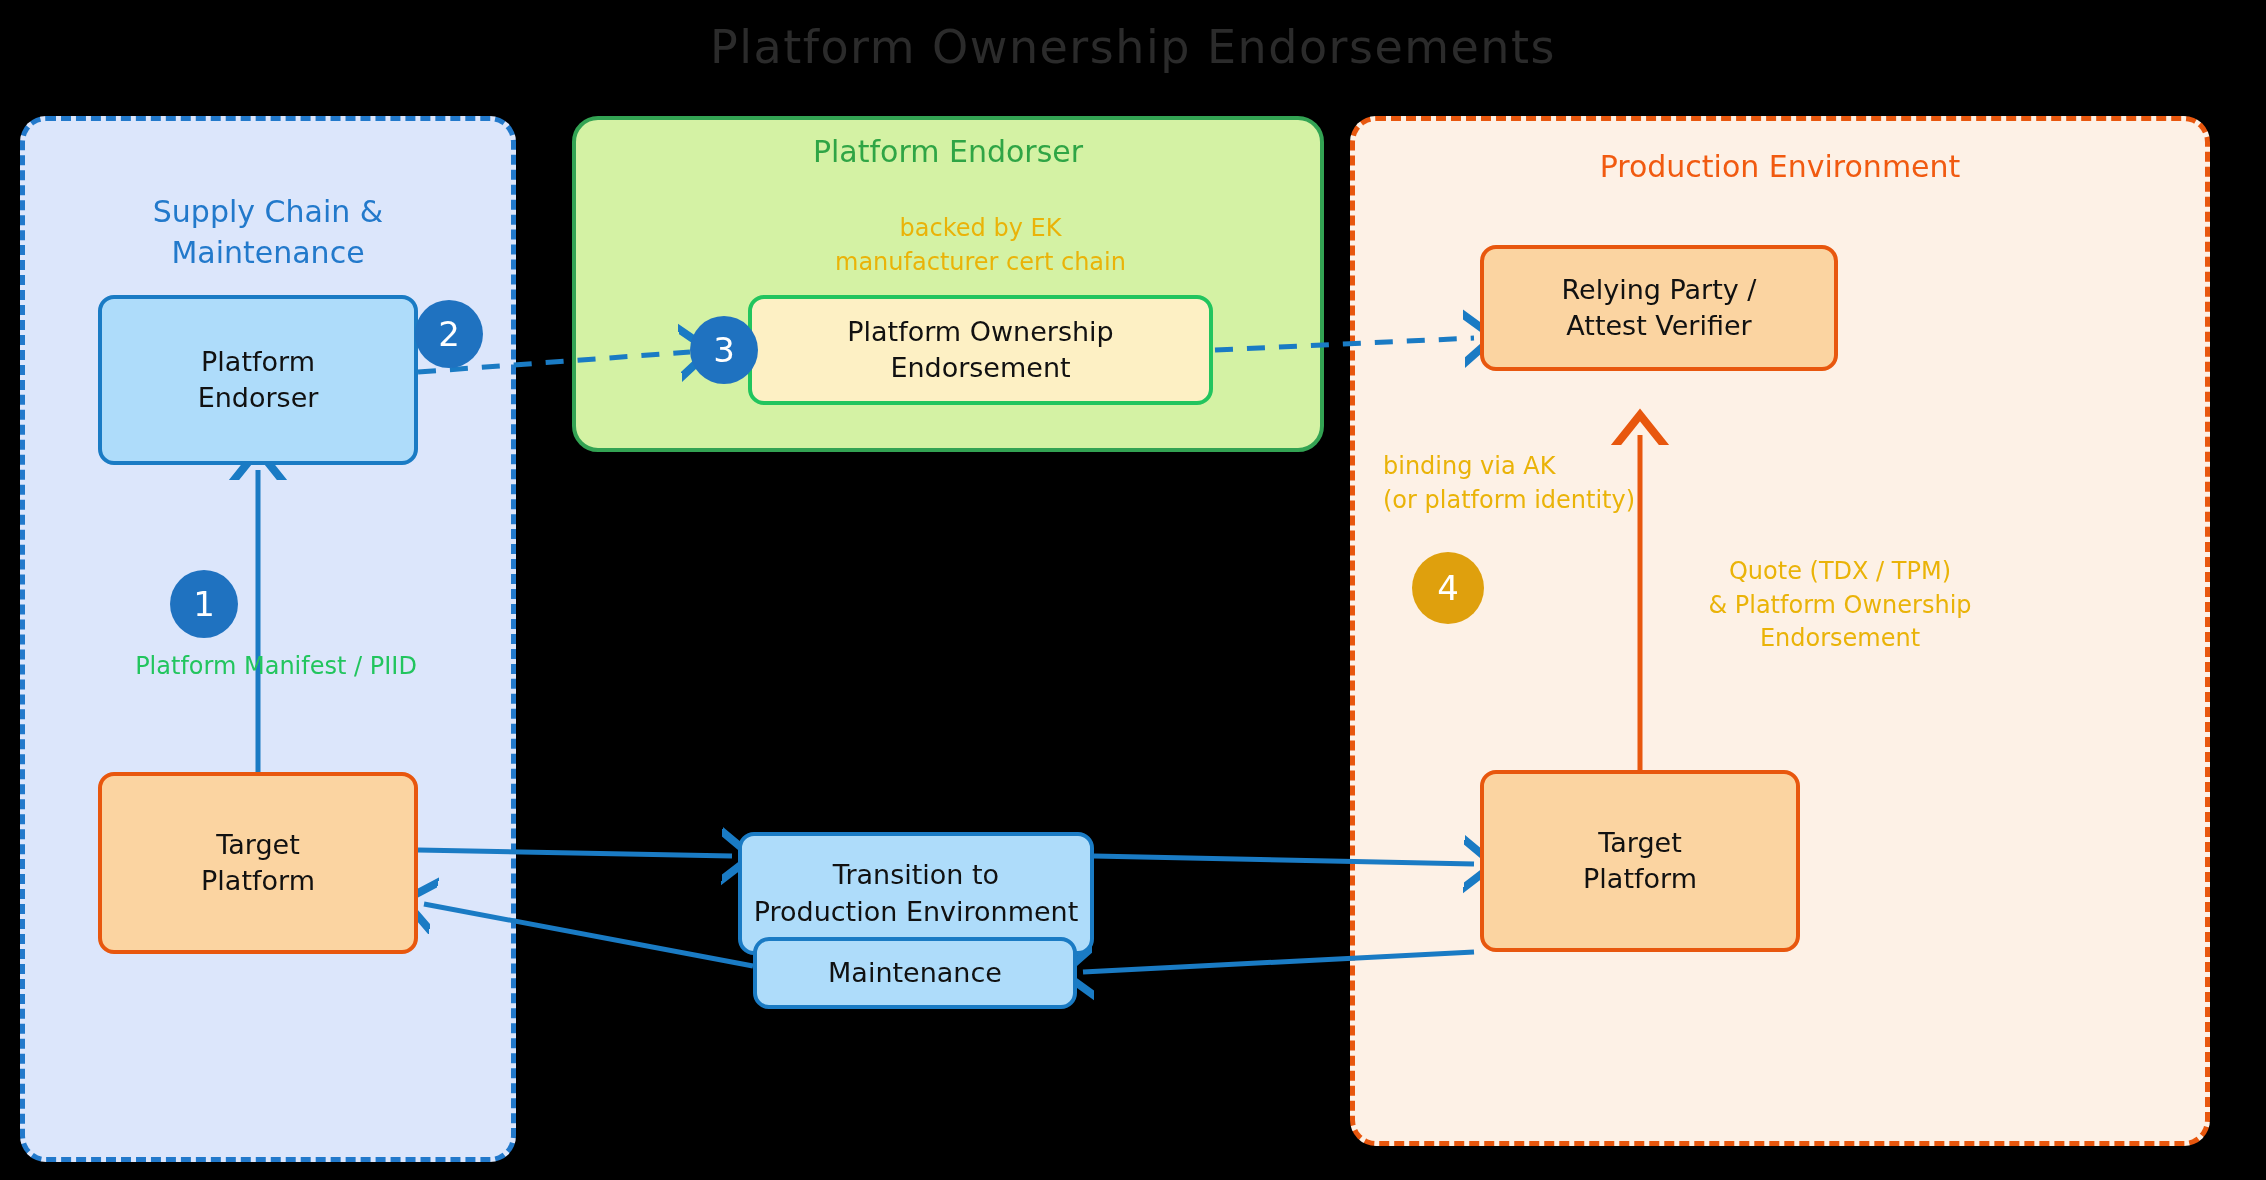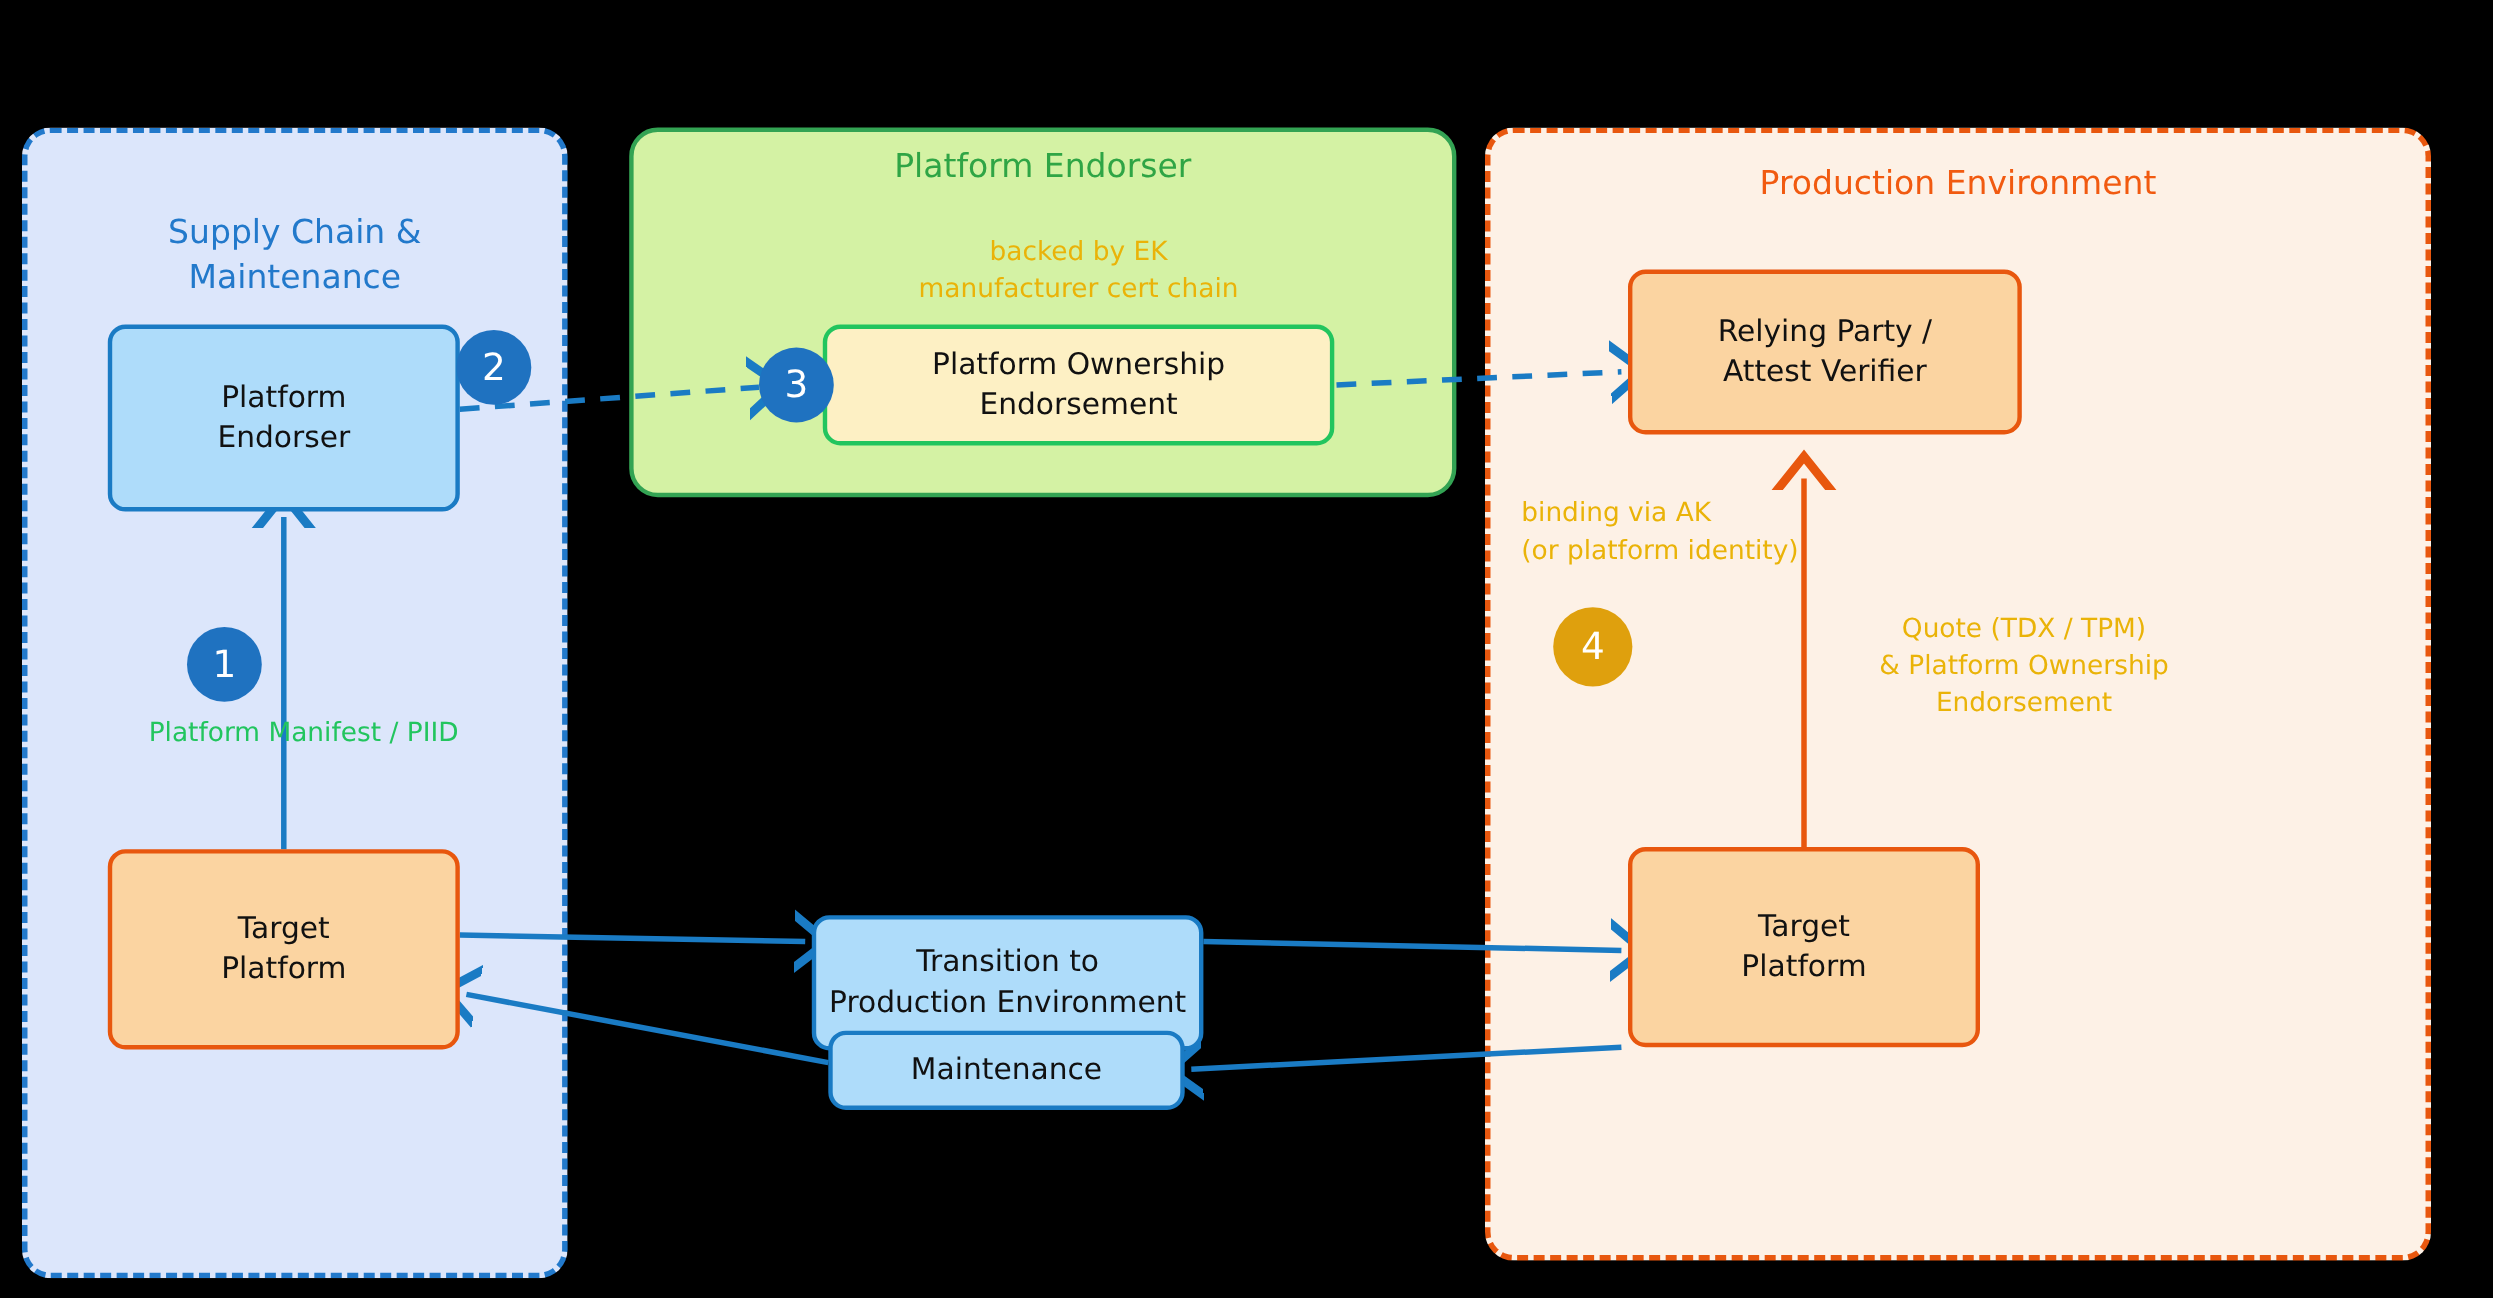--- a/index.html
+++ b/index.html
@@ -98,21 +98,21 @@
     border: 4px solid #E8570E;
   }
   .node-yellow {
     background: #FDF0C4;
     border: 4px solid #22c55e;
   }
 
   #node-platform-endorser-left { left: 98px; top: 295px; width: 320px; height: 170px; }
   #node-target-platform-left   { left: 98px; top: 772px; width: 320px; height: 182px; }
   #node-pow-endorsement        { left: 748px; top: 295px; width: 465px; height: 110px; }
-  #node-relying-party          { left: 1480px; top: 245px; width: 358px; height: 150px; }
+  #node-relying-party          { left: 1480px; top: 245px; width: 358px; height: 126px; }
   #node-target-platform-right  { left: 1480px; top: 770px; width: 320px; height: 182px; }
   #node-transition             { left: 738px; top: 832px; width: 356px; height: 123px; }
   #node-maintenance            { left: 753px; top: 937px; width: 324px; height: 72px; }
 
   
   .anno {
     position: absolute;
     font-size: 24px;
     line-height: 1.4;
     color: #eab308;
@@ -149,20 +149,21 @@
     left: 0; top: 0;
     width: 2266px; height: 1180px;
     pointer-events: none;
   }
 </style>
 </head>
 <body>
 
 <div id="canvas">
 
+  <div id="diagram-title">Platform Ownership Endorsements</div>
 
   <div class="cluster" id="cluster-supply-chain">
     <div class="cluster-title">Supply Chain &amp;
 Maintenance</div>
   </div>
 
   <div class="cluster" id="cluster-platform-endorser">
     <div class="cluster-title">Platform Endorser</div>
   </div>
 

